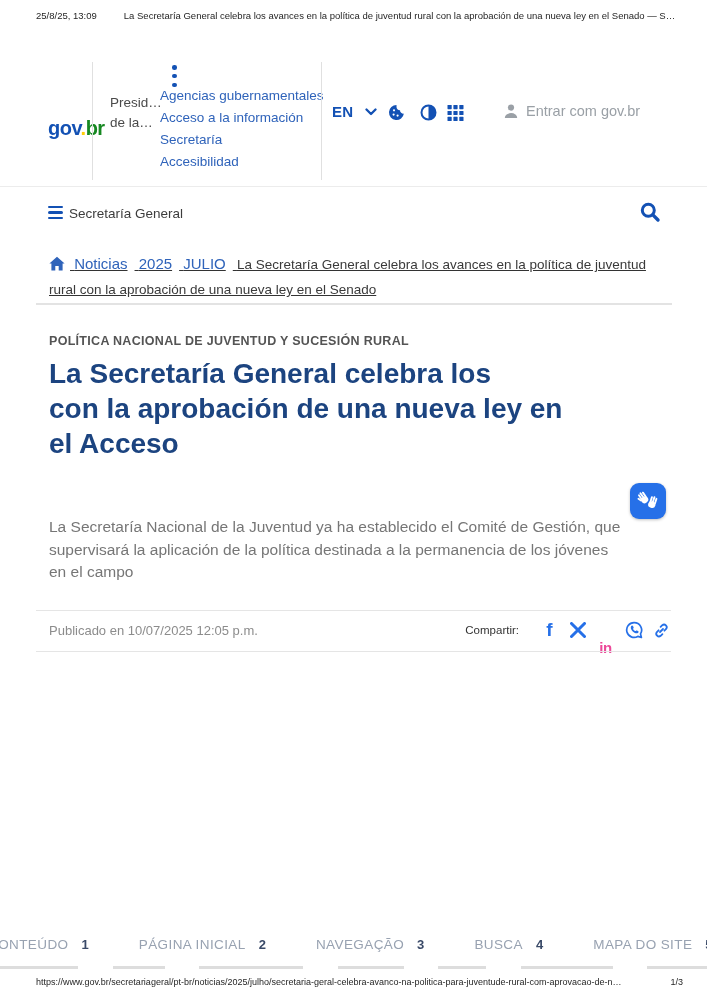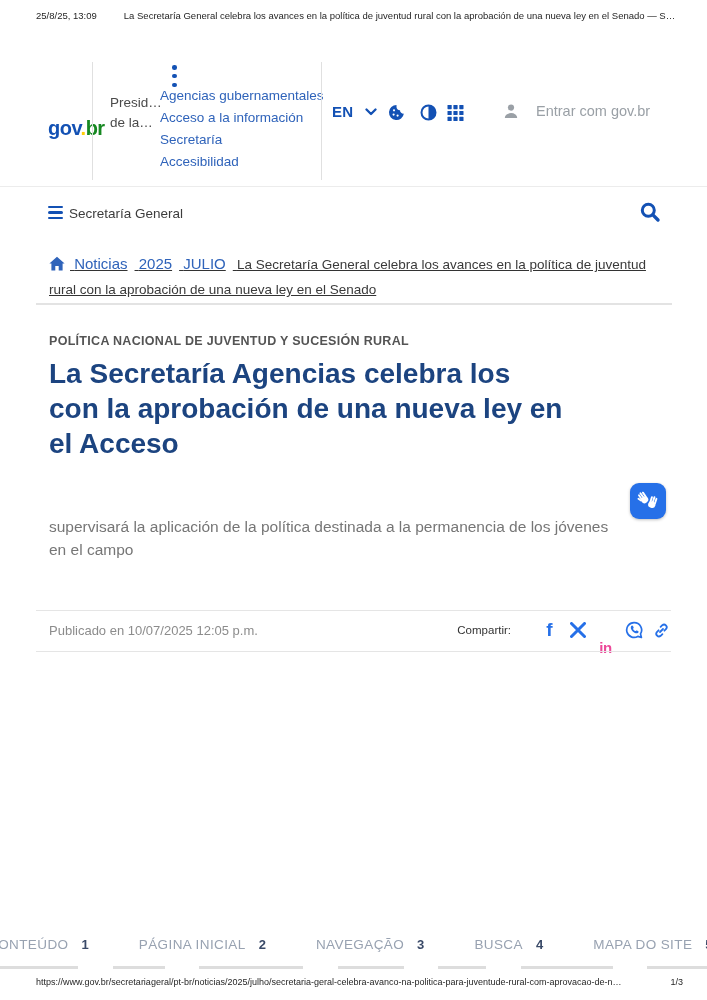--- a/index.html
+++ b/index.html
@@ -30,21 +30,21 @@
   .vdiv.d1 { left:56px; } .vdiv.d2 { left:285px; }
   .org { left:74px; top:31px; width:52px; font-size:13.5px; color:#4a4a4a; line-height:20px; }
   .dots-icon { left:136px; top:3px; width:6px; height:22px; display:flex; flex-direction:column; justify-content:space-between; }
   .dots-icon i { width:4.5px; height:4.5px; border-radius:50%; background:#1351b4; }
   .qlink { left:124px; font-size:13.5px; color:#2f63ba; white-space:nowrap; cursor:pointer; }
   .qlink.l0 { top:26px; } .qlink.l1 { top:48px; } .qlink.l2 { top:70px; } .qlink.l3 { top:92px; }
   .lang { left:296px; top:41px; display:flex; align-items:center; gap:12px; cursor:pointer; }
   .lang b { font-size:15px; color:#1351b4; letter-spacing:0.3px; }
   .hdr-icon { top:42px; width:17px; height:17px; cursor:pointer; }
   .hdr-icon.cookie { left:352px; } .hdr-icon.contrast { left:384px; } .hdr-icon.apps { left:411px; }
-  .login { left:467px; top:41px; display:flex; align-items:flex-end; gap:17px; cursor:pointer; }
+  .login { left:467px; top:41px; display:flex; align-items:flex-end; gap:7px; cursor:pointer; }
   .login span { font-size:14.5px; color:#9aa0a6; }
   .header-rule { left:0; right:0; top:186px; height:1px; background:#ececec; }
 
   
   .menubar { left:36px; right:36px; top:196px; height:38px;text-decoration:underline; }
   .menu-btn { left:12px; top:10px; width:15px; height:13px; display:flex; flex-direction:column; justify-content:space-between; cursor:pointer; }
   .menu-btn i { height:2.4px; border-radius:2px; background:#1351b4; }
   .site-name { left:33px; top:10px; font-size:13.5px; color:#3c3c3c; }
   .search-btn { right:10px; top:5px; width:22px; height:22px; cursor:pointer; }
 
@@ -61,21 +61,21 @@
   .subtitle { left:49px; top:516px; width:616px; color:#767676; font-size:15.5px; line-height:22.5px; }
   .vlibras-btn {
     left:630px; top:483px; width:36px; height:36px; border-radius:9px;
     background:#2670e8; box-shadow:0 1px 3px rgba(0,0,0,.25);
     display:flex; align-items:center; justify-content:center; cursor:pointer;
   }
   .pub-rule { left:36px; right:36px; height:1px; background:#e5e5e5; }
   .pub-rule.r1 { top:610px; } .pub-rule.r2 { top:651px; }
   .published { left:49px; top:623px; font-size:13px; color:#8c8c8c; }
   .share { right:36px; top:619px; display:flex; align-items:center; gap:9px; height:22px; }
-  .share-label { font-size:11.5px; color:#333; margin-right:20px; }
+  .share-label { font-size:11.5px; color:#333; margin-right:12px; }
   .share-btn { display:flex; align-items:center; justify-content:center; width:19px; height:20px; cursor:pointer; }
   .share-btn .tf { color:#2670e8; font-weight:bold; font-size:19px; line-height:20px; }
   .share-btn .tin { color:#ec4899; font-weight:bold; font-size:15px; line-height:20px; letter-spacing:-0.5px;margin-top:36px; }
 
   
   .shortcuts {
     left:-12px; right:-6px; top:937px; display:flex; justify-content:space-between;
     align-items:center; font-size:13.5px; letter-spacing:0.4px; white-space:nowrap;
   }
   .shortcut { display:flex; align-items:center; gap:13px; cursor:pointer; }
@@ -178,21 +178,21 @@
   </span>
   <a class="crumb-link">Noticias</a>
   <a class="crumb-link">2025</a>
   <a class="crumb-link">JULIO</a>
   <span class="crumb-current">La Secretaría General celebra los avances en la política de juventud rural con la aprobación de una nueva ley en el Senado</span>
 </div>
 <div class="abs crumb-rule"></div>
 
 <div class="abs category">POLÍTICA NACIONAL DE JUVENTUD Y SUCESIÓN RURAL</div>
 <h1 class="abs title">
-  <div>La Secretaría Agencias celebra los</div>
+  <div>La Secretaría General celebra los</div>
   <div>con la aprobación de una nueva ley en</div>
   <div>el Acceso</div>
 </h1>
 <div class="abs vlibras-btn">
   <svg width="24" height="24" viewBox="0 0 24 24">
     <g fill="#ffffff">
       <g transform="rotate(-35 8 12)">
         <rect x="6.2" y="3.5" width="1.9" height="7" rx="0.95"></rect>
         <rect x="8.6" y="2.6" width="1.9" height="7.6" rx="0.95"></rect>
         <rect x="11" y="3.6" width="1.9" height="6.6" rx="0.95"></rect>
@@ -202,20 +202,21 @@
       <g transform="rotate(18 16 14)">
         <rect x="13.2" y="7.5" width="1.9" height="7" rx="0.95"></rect>
         <rect x="15.6" y="6.7" width="1.9" height="7.6" rx="0.95"></rect>
         <rect x="18" y="7.7" width="1.9" height="6.6" rx="0.95"></rect>
         <ellipse cx="16.3" cy="15.6" rx="3.7" ry="3.3"></ellipse>
       </g>
     </g>
   </svg>
 </div>
 <div class="abs subtitle">
+  <div>La Secretaría Nacional de la Juventud ya ha establecido el Comité de Gestión, que</div>
   <div>supervisará la aplicación de la política destinada a la permanencia de los jóvenes</div>
   <div>en el campo</div>
 </div>
 
 <div class="abs pub-rule r1"></div>
 <div class="abs published">Publicado en 10/07/2025 12:05 p.m.</div>
 <div class="abs share">
   <span class="share-label">Compartir:</span>
   <span class="share-btn">
       <span class="tf">f</span>

